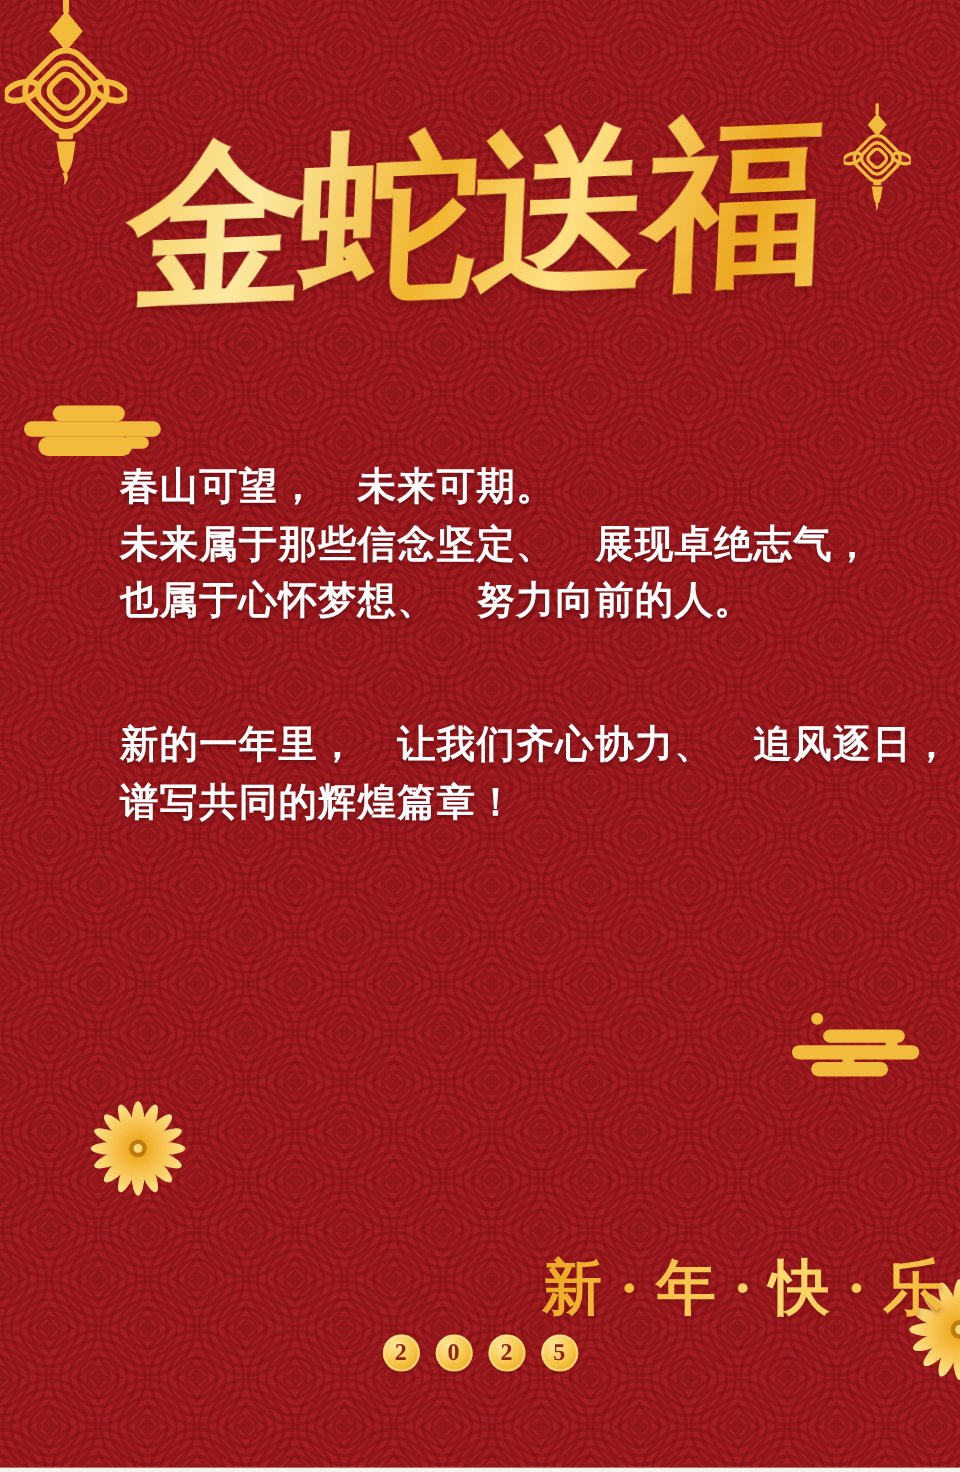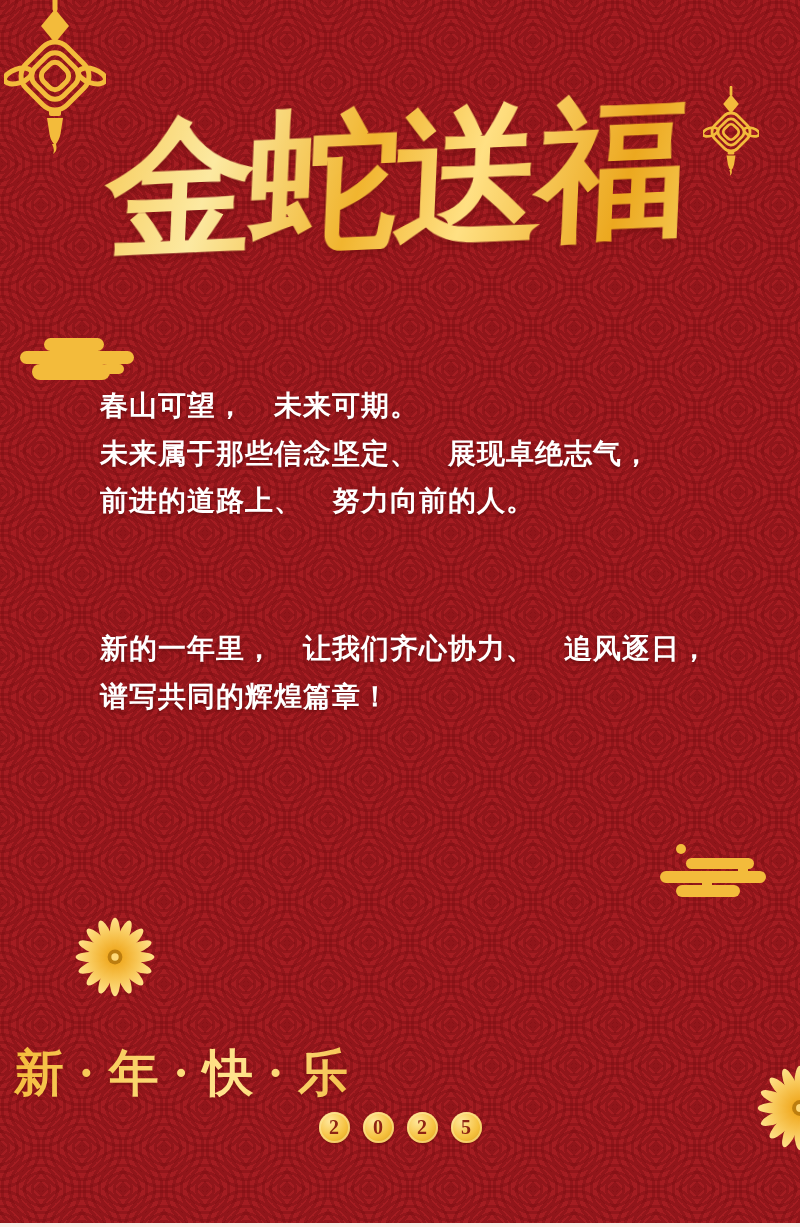--- a/index.html
+++ b/index.html
@@ -30,35 +30,35 @@
     -webkit-background-clip:text; background-clip:text;
     color:transparent;
     filter:drop-shadow(0 4px 3px rgba(90,8,6,.35));
   }
 
   .cloud-left  { position:absolute; left:18px;  top:336px; width:120px; height:52px; }
   .cloud-right { position:absolute; left:650px; top:842px; width:128px; height:64px; }
 
   .message {
     position:absolute; left:100px; width:660px;
-    color:#ffffff; font-size:28px; line-height:47.5px; letter-spacing:1px;
+    color:#ffffff; font-size:32px; line-height:47.5px; letter-spacing:1px;
     font-family:"Liberation Serif","DejaVu Serif",serif; font-weight:700;
     text-shadow:0 2px 3px rgba(80,8,8,.55);
     white-space:nowrap;
   }
   .para1 { top:382px; }
-  .para2 { top:625px; }
+  .para2 { top:597px; }
   .para3 { top:767px; }
 
   .flower { position:absolute; }
   .flower-left  { left:74px;  top:916px;  width:82px; height:82px; }
   .flower-right { left:756px; top:1064px; width:88px; height:88px; }
 
   .greeting {
-    position:absolute; left:0; top:1040px; width:800px; text-align:left;
+    position:absolute; left:0; top:1040px; width:800px; text-align:right;
     font-family:"Liberation Serif","DejaVu Serif",serif; font-weight:700;
     font-size:50px; letter-spacing:14px; text-indent:14px;
     background:linear-gradient(115deg,#f3b833 0%,#ffe48d 30%,#eda81f 55%,#ffd86e 80%,#f0b32c 100%);
     -webkit-background-clip:text; background-clip:text; color:transparent;
     filter:drop-shadow(0 2px 2px rgba(90,8,6,.4));
   }
 
   .coin-row {
     position:absolute; left:0; top:1112px; width:800px;
     display:flex; justify-content:center; gap:13px;
@@ -120,21 +120,21 @@
       <rect x="26" y="2" width="60" height="13" rx="6.5"></rect>
       <rect x="2" y="15" width="114" height="13" rx="6.5"></rect>
       <rect x="14" y="28" width="78" height="16" rx="8"></rect>
       <rect x="84" y="28" width="22" height="10" rx="5"></rect>
     </g>
   </svg>
 
   <div class="message para1">
     <div>春山可望，　未来可期。</div>
     <div>未来属于那些信念坚定、　展现卓绝志气，</div>
-    <div>前进的道路上、　努力向前的人。</div>
+    <div>也属于心怀梦想、　努力向前的人。</div>
   </div>
 
   <div class="message para2">
     <div>新的一年里，　让我们齐心协力、　追风逐日，</div>
     <div>谱写共同的辉煌篇章！</div>
   </div>
 
 
   <svg class="cloud-right" viewBox="0 0 128 64">
     <g class="gold-fill">

